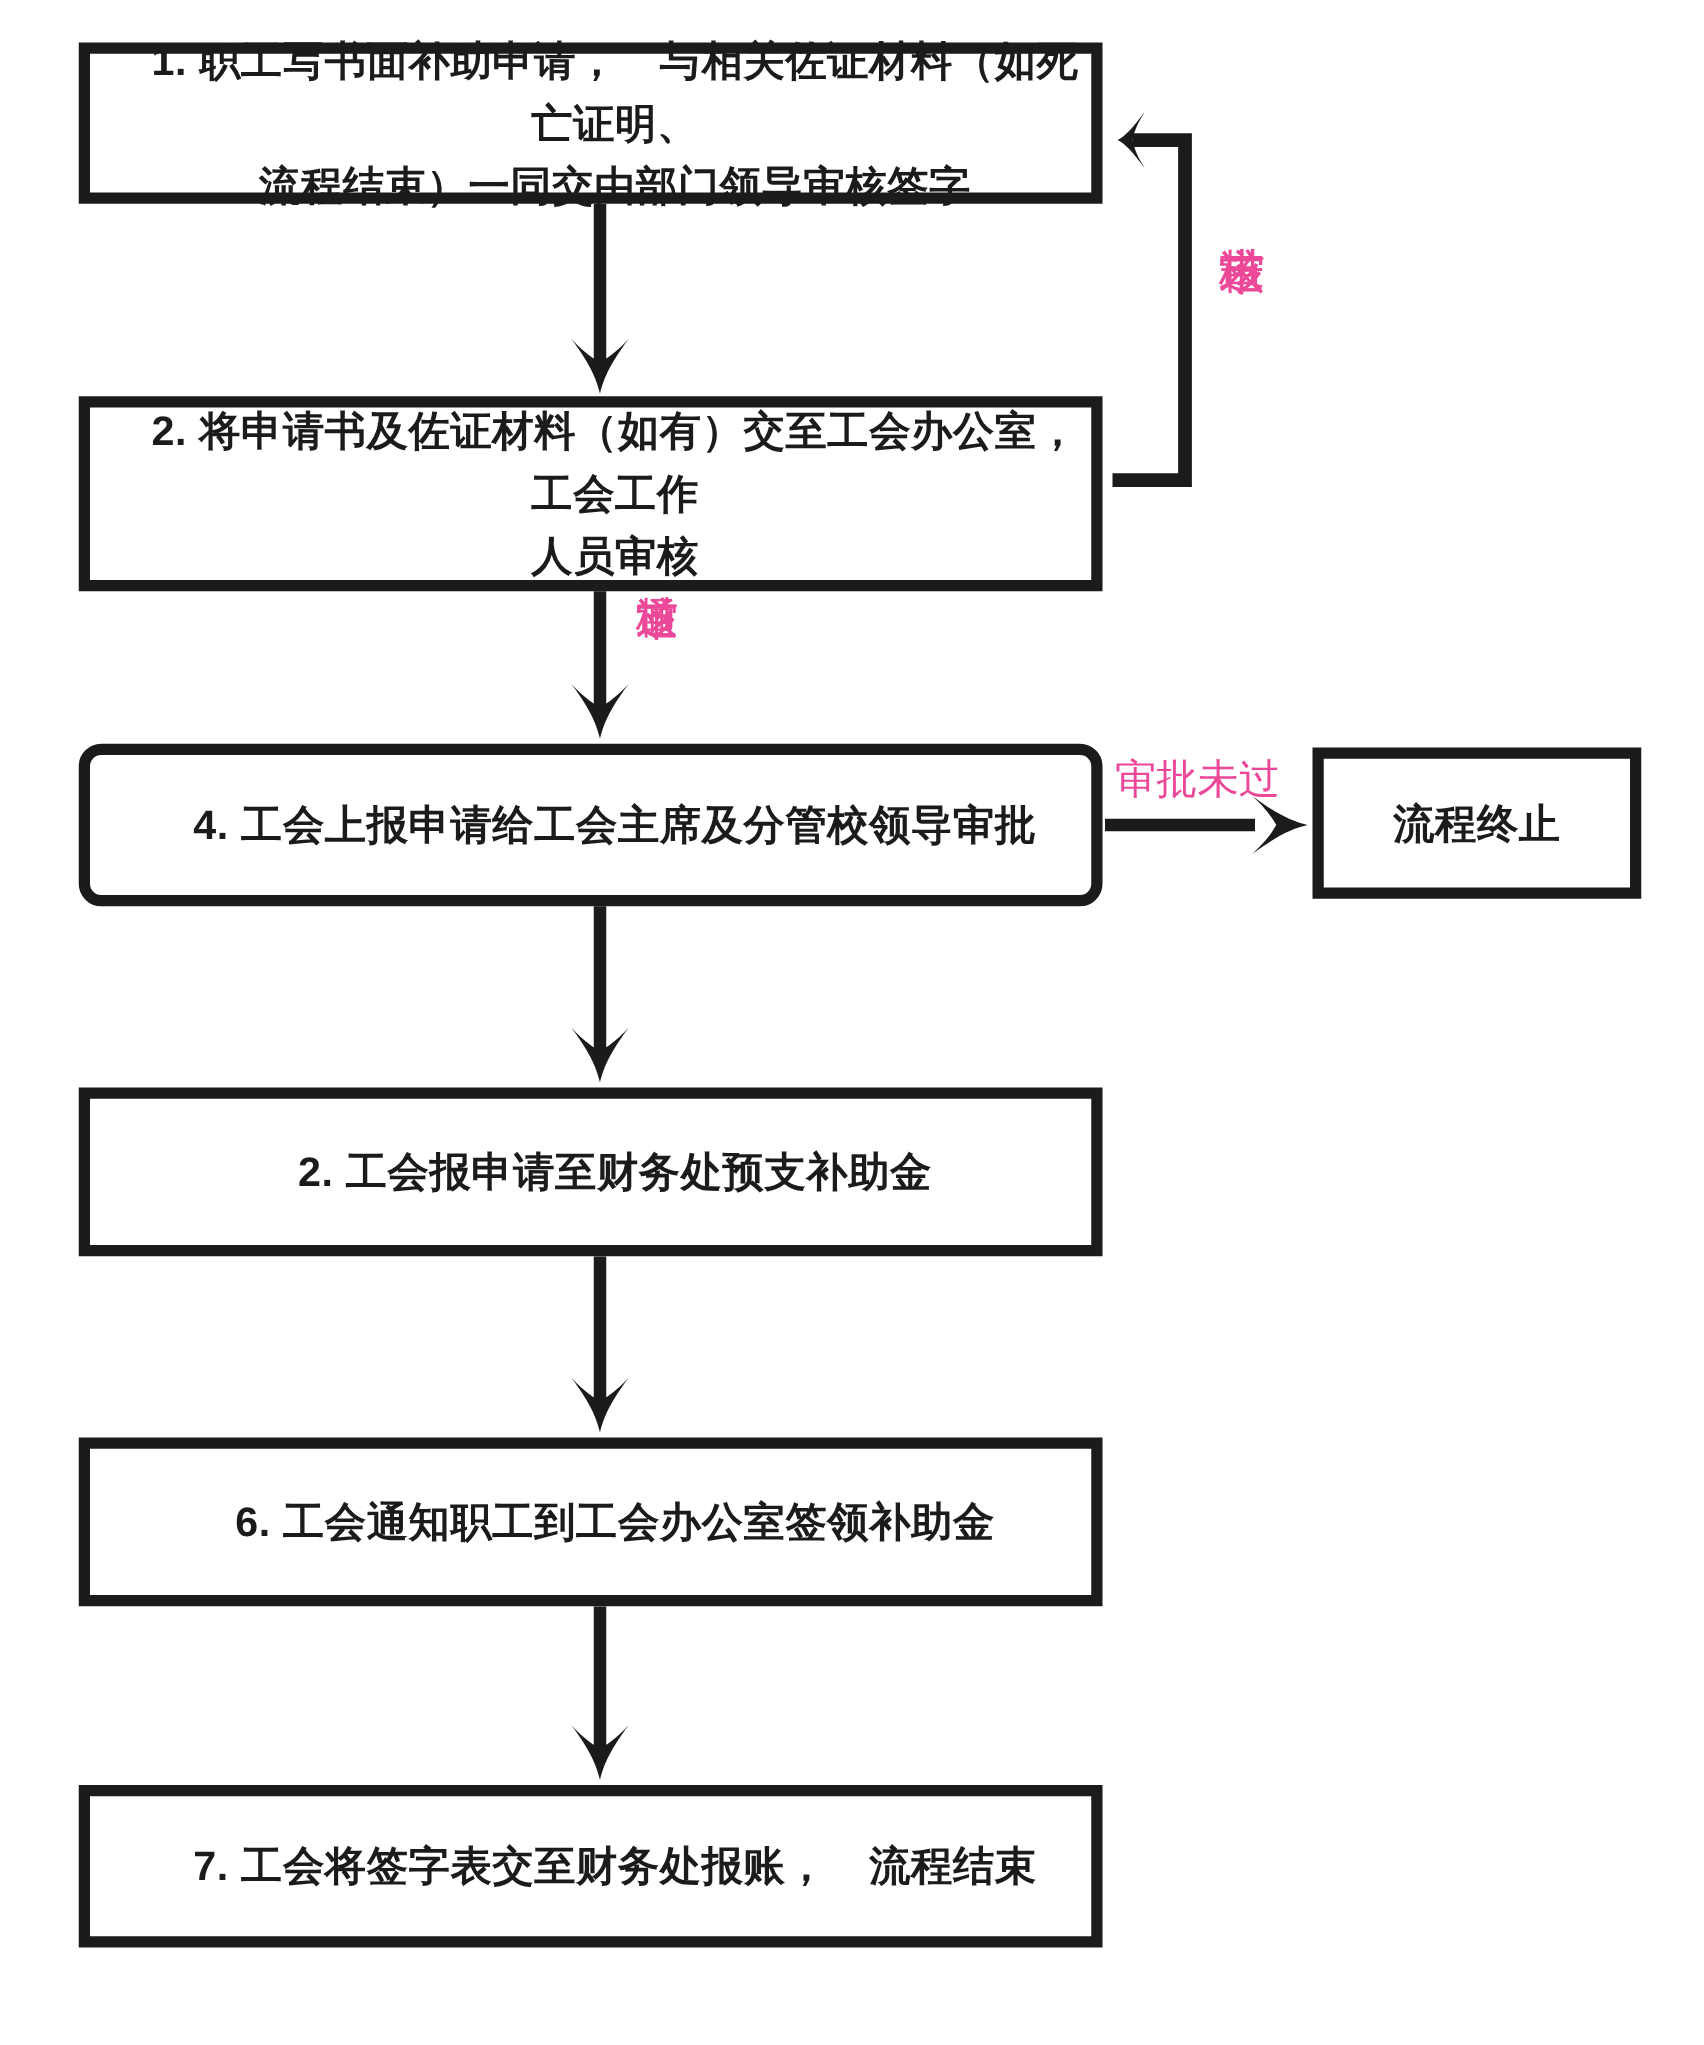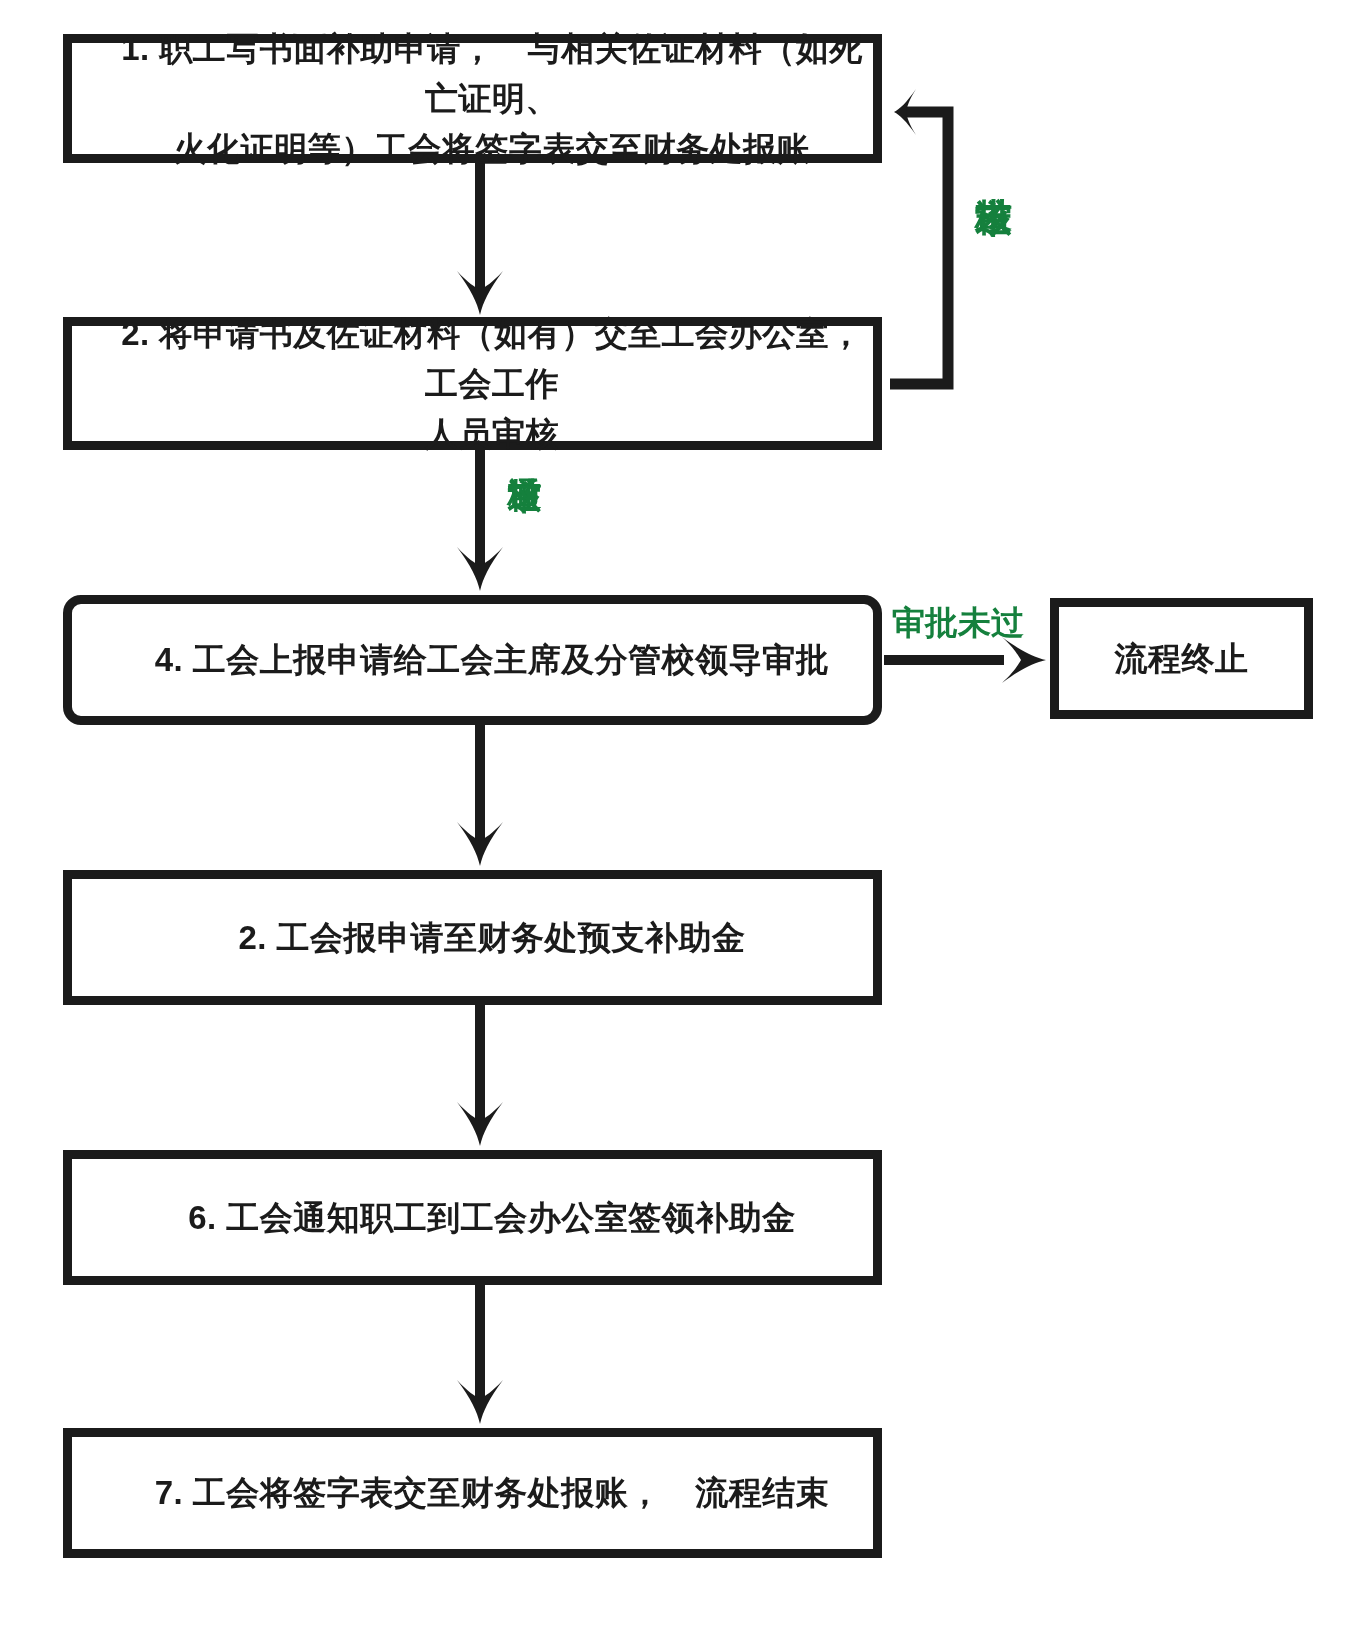--- a/index.html
+++ b/index.html
@@ -27,30 +27,30 @@
     align-items: center;
     justify-content: center;
     text-align: center;
     font-size: 33px;
     font-weight: 700;
     line-height: 50px;
     letter-spacing: 0.5px;
   }
   .box-step  { left: 63px; width: 819px; padding-left: 39px; }
   #box-step1 { top: 34px;   height: 129px; }
-  #box-step2 { top: 317px;  height: 133px; }
+  #box-step2 { top: 317px;  height: 156px; }
   #box-step4 { top: 595px;  height: 130px; border-radius: 18px; }
   #box-step5 { top: 870px;  height: 135px; }
   #box-step6 { top: 1150px; height: 135px; }
   #box-step7 { top: 1428px; height: 130px; justify-content: center; }
   #box-terminate { left: 1050px; top: 598px; width: 263px; height: 121px; }
   .edge-label {
     position: absolute;
-    font-weight: 700;
-    color: #15803d;
+    font-weight: 400;
+    color: #ec4899;
     white-space: nowrap;
   }
   .vlabel {
     writing-mode: vertical-rl;
     text-orientation: upright;
   }
   #label-review-failed  { left: 972px; top: 168px; font-size: 37px; line-height: 42px; }
   #label-review-passed  { left: 505px; top: 450px; font-size: 34px; line-height: 40px; }
   #label-approval-failed{ left: 892px; top: 601px; font-size: 33px; }
 </style>
@@ -96,21 +96,21 @@
     </g>
 
     <g fill="none" stroke="#1b1b1b">
       <path d="M 890 384 H 948 V 112 H 906" stroke-width="11" stroke-linejoin="miter"></path>
       <use href="#ahs" transform="translate(894,112) rotate(90)" fill="#1b1b1b" stroke="none"></use>
     </g>
   </svg>
 
   <div class="flow-box box-step" id="box-step1">
     <div>1. 职工写书面补助申请，　与相关佐证材料（如死亡证明、</div>
-    <div>火化证明等）工会将签字表交至财务处报账</div>
+    <div>流程结束）一同交由部门领导审核签字</div>
   </div>
 
   <div class="flow-box box-step" id="box-step2">
     <div>2. 将申请书及佐证材料（如有）交至工会办公室，　工会工作</div>
     <div>人员审核</div>
   </div>
 
   <div class="flow-box box-step" id="box-step4">
     <div>4. 工会上报申请给工会主席及分管校领导审批</div>
   </div>

